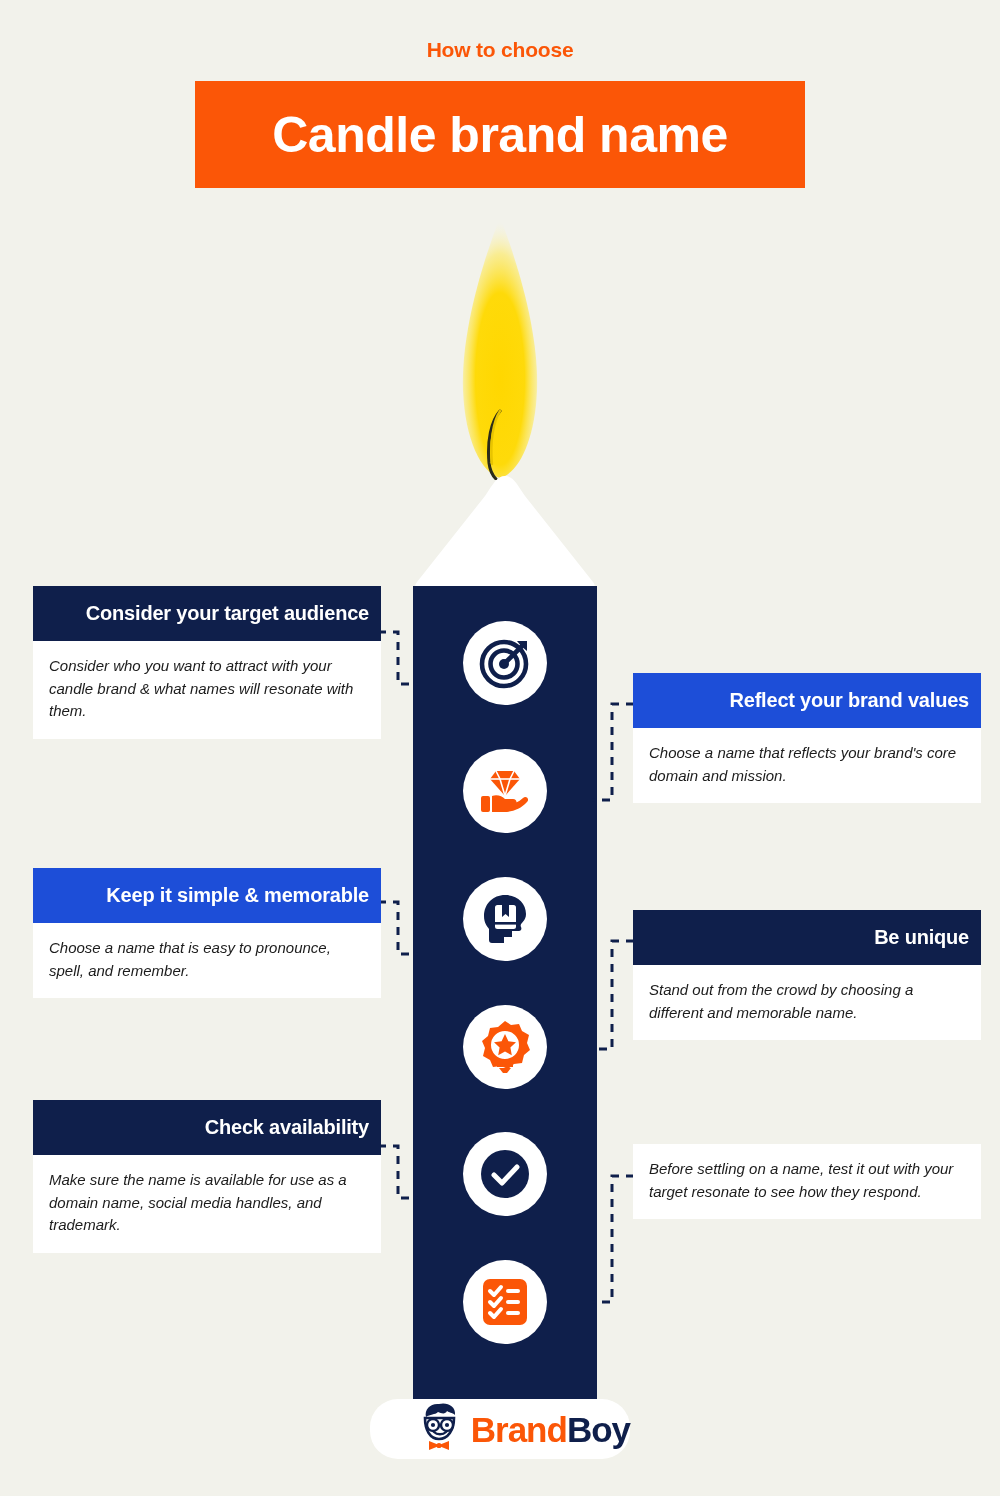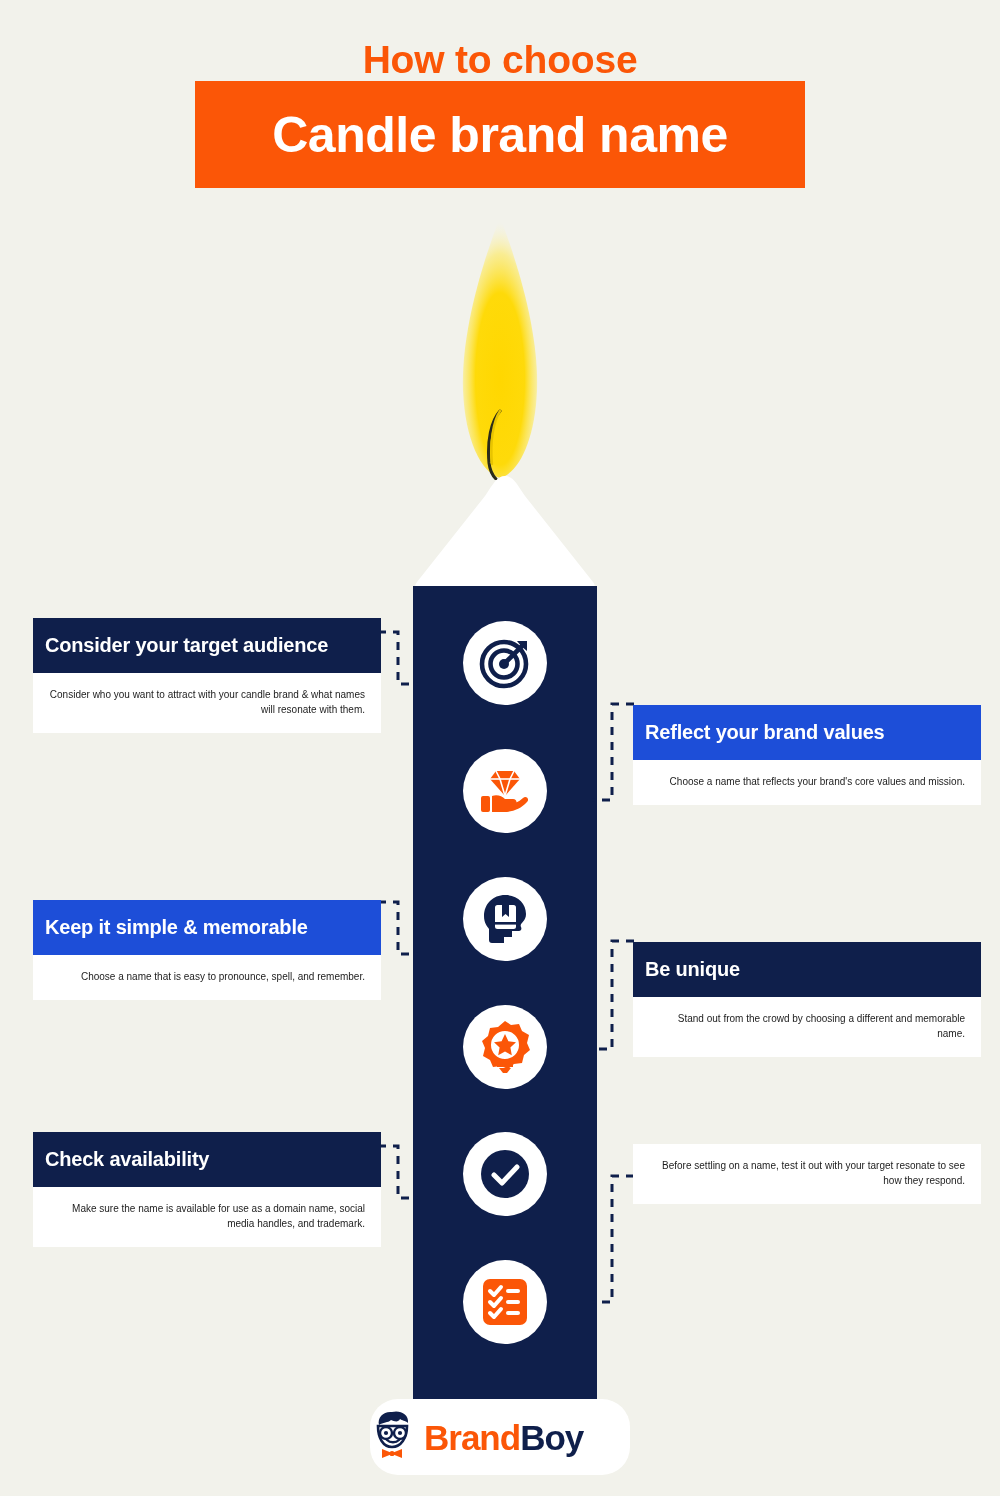--- a/index.html
+++ b/index.html
@@ -20,21 +20,21 @@
     background: #f2f2eb;
     overflow: hidden;
   }
 
   
   .eyebrow {
     position: absolute;
     left: 0; top: 38px;
     width: 1000px;
     text-align: center;
-    font-size: 39px;
+    font-size: 21px;
     font-weight: bold;
     color: #fb5607;
     letter-spacing: -0.2px;
   }
   .title-bar {
     position: absolute;
     left: 195px; top: 81px;
     width: 610px; height: 107px;
     background: #fb5607;
     display: flex;
@@ -78,73 +78,73 @@
     display: flex;
     align-items: center;
     justify-content: center;
   }
   .icon-circle svg { display: block; }
 
   
   .logo-pill {
     position: absolute;
     left: 370px; top: 1399px;
-    width: 260px; height: 76px;
+    width: 260px; height: 60px;
     background: #ffffff;
     border-radius: 28px;
     display: flex;
     align-items: center;
-    justify-content: flex-start;
+    justify-content: flex-end;
     gap: 8px;
   }
   .logo-word {
     font-size: 35px;
     font-weight: bold;
     letter-spacing: -1px;
     line-height: 1;
   }
   .logo-brand { color: #fb5607; }
   .logo-boy   { color: #0f1f4b; }
 
   
   .card {
     position: absolute;
     width: 348px;
   }
   .card-head {
     height: 55px;
     display: flex;
     align-items: center;
-    justify-content: flex-start;
+    justify-content: flex-end;
     padding: 0 12px;
     box-sizing: border-box;
-    margin-top: 32px;
   }
   .card-head .card-title {
     font-size: 20px;
     font-weight: bold;
     color: #ffffff;
     text-align: center;
     letter-spacing: -0.2px;
     line-height: 1.15;
   }
   .head-navy   { background: #0f1f4b; }
   .head-orange { background: #1d4ed8; }
 
   .card-body {
     background: #ffffff;
     padding: 14px 16px 16px;
     box-sizing: border-box;
   }
   .card-body .card-desc {
     display: block;
-    font-size: 10px;
+    font-size: 15px;
     line-height: 1.5;
     color: #1c1c1c;
-    text-align: right;
+    text-align: left;
+    font-style: italic;
   }
 
   
   .connector {
     position: absolute;
     pointer-events: none;
   }
   .connector svg { display: block; overflow: visible; }
 </style>
 </head>
@@ -321,21 +321,21 @@
     <div class="card-body">
       <span class="card-desc">Consider who you want to attract with your candle brand &amp; what names will resonate with them.</span>
     </div>
   </div>
 
   <div class="card" style="left:633px; top:673px;">
     <div class="card-head head-orange">
       <span class="card-title">Reflect your brand values</span>
     </div>
     <div class="card-body">
-      <span class="card-desc">Choose a name that reflects your brand's core values and mission.</span>
+      <span class="card-desc">Choose a name that reflects your brand's core domain and mission.</span>
     </div>
   </div>
 
   <div class="card" style="left:33px; top:868px;">
     <div class="card-head head-orange">
       <span class="card-title">Keep it simple &amp; memorable</span>
     </div>
     <div class="card-body">
       <span class="card-desc">Choose a name that is easy to pronounce, spell, and remember.</span>
     </div>

